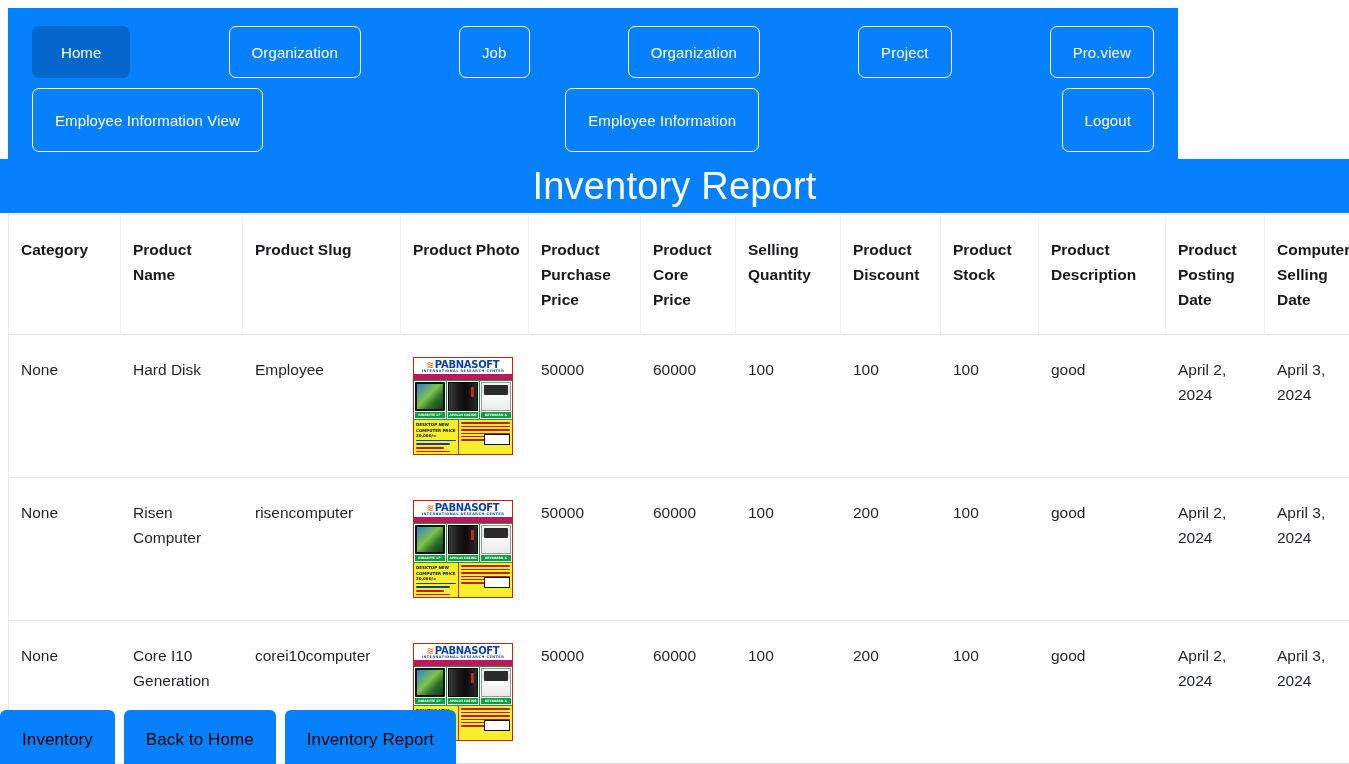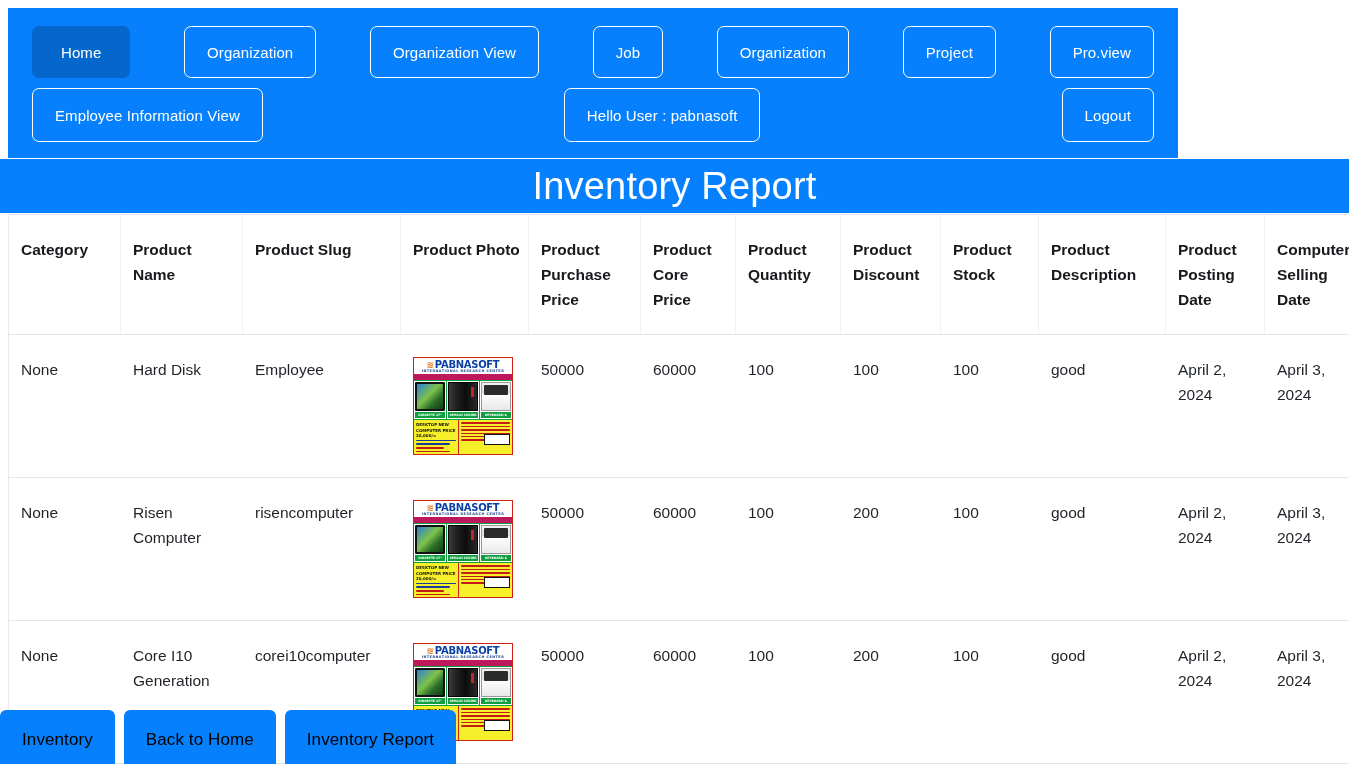--- a/index.html
+++ b/index.html
@@ -55,21 +55,21 @@
     white-space: nowrap;
     cursor: pointer;
     letter-spacing: 0.1px;
   }
   .nav-btn.active {
     background: #0566cb;
     border-color: transparent;
     padding: 0 28px;
   }
   .nav-row-2 .nav-btn {
-    height: 54px;
+    height: 64px;
   }
 
   
   .title-bar {
     position: absolute;
     left: 0;
     top: 159px;
     width: 1349px;
     height: 54px;
     background: #0680fc;
@@ -334,29 +334,28 @@
     text-align: center;
   }
 </style>
 </head>
 <body>
 
 <div class="navbar">
   <div class="nav-row nav-row-1">
     <button class="nav-btn active">Home</button>
     <button class="nav-btn">Organization</button>
-    <button class="nav-btn">Organization View</button>
     <button class="nav-btn">Job</button>
     <button class="nav-btn">Organization</button>
     <button class="nav-btn">Project</button>
     <button class="nav-btn">Pro.view</button>
   </div>
   <div class="nav-row nav-row-2">
     <button class="nav-btn">Employee Information View</button>
-    <button class="nav-btn">Hello User : pabnasoft</button>
+    <button class="nav-btn">Employee Information</button>
     <button class="nav-btn">Logout</button>
   </div>
 </div>
 
 <div class="title-bar">
   <h1>Inventory Report</h1>
 </div>
 
 <div class="table-wrap">
   <table class="report">
@@ -375,21 +374,21 @@
         <col class="c-selling">
     </colgroup>
     <thead>
       <tr>
         <th>Category</th>
         <th>Product Name</th>
         <th>Product Slug</th>
         <th>Product Photo</th>
         <th>Product Purchase Price</th>
         <th>Product Core Price</th>
-        <th>Product Quantity</th>
+        <th>Selling Quantity</th>
         <th>Product Discount</th>
         <th>Product Stock</th>
         <th>Product Description</th>
         <th>Product Posting Date</th>
         <th>Computer Selling Date</th>
       </tr>
     </thead>
     <tbody>
 
       <tr>

